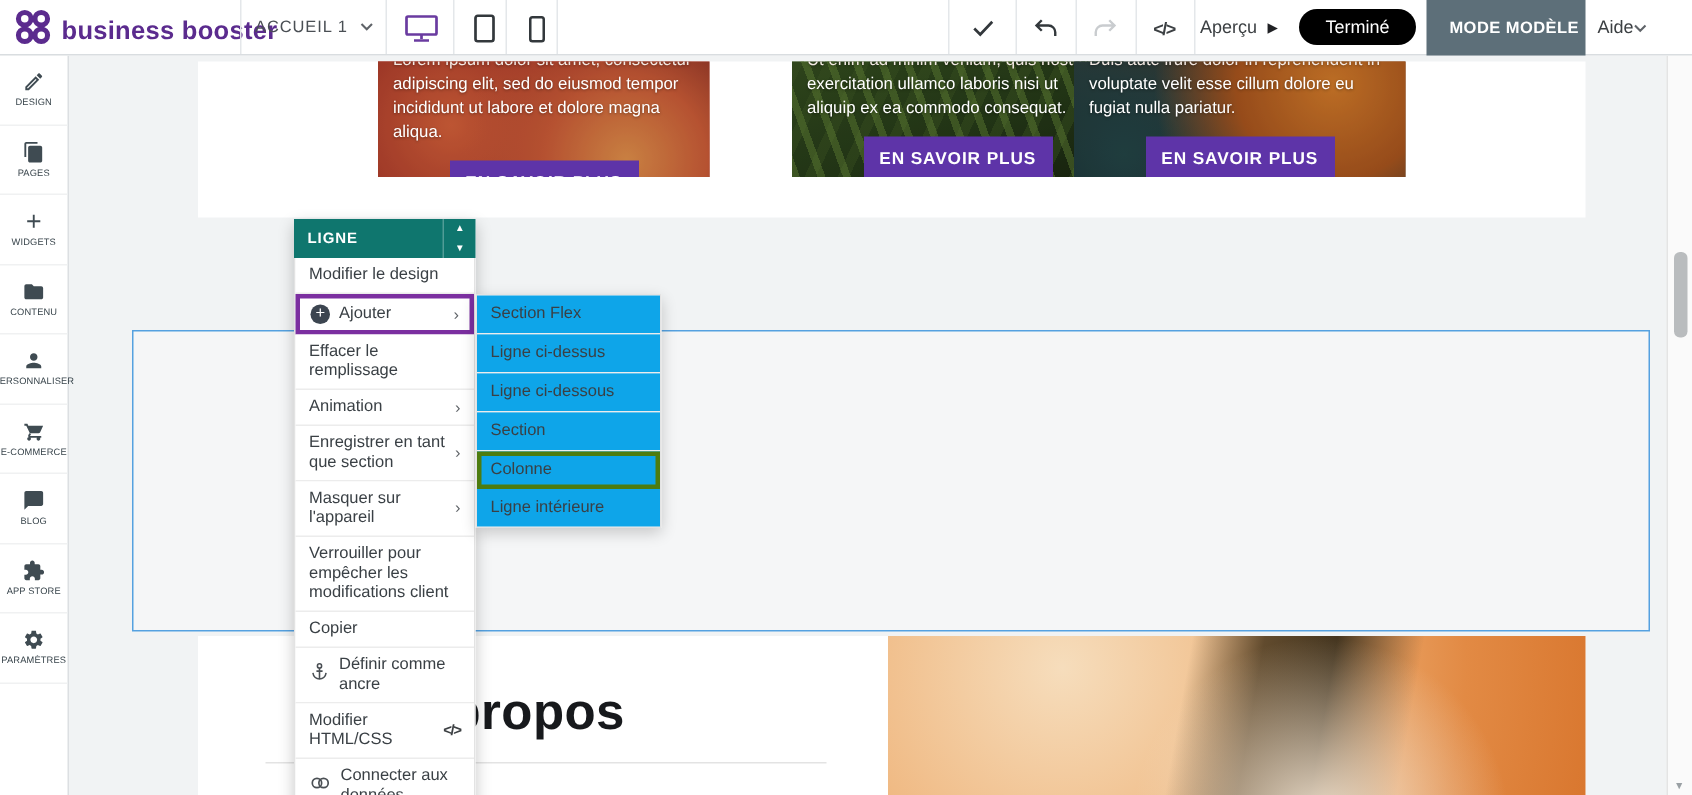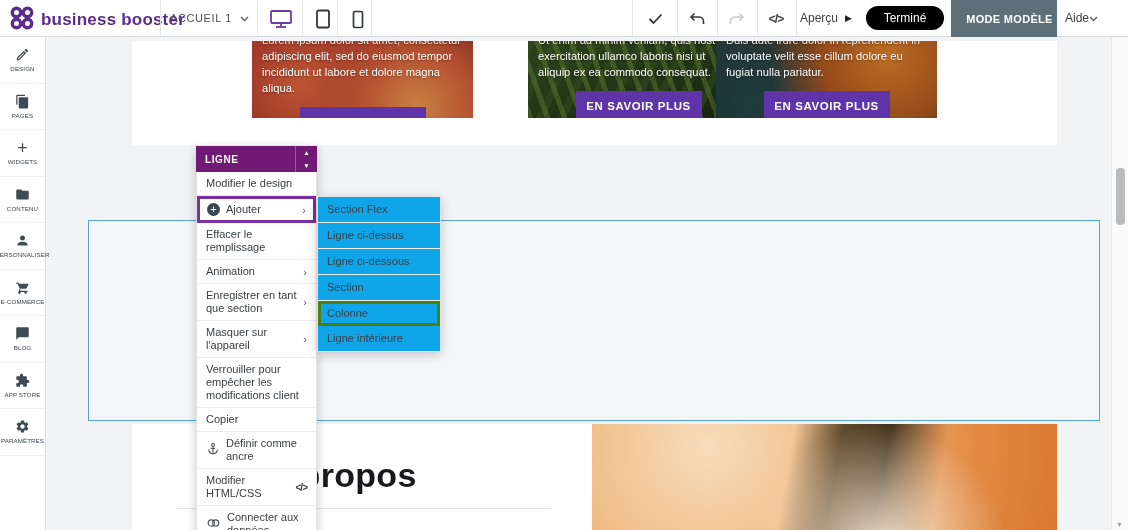--- a/index.html
+++ b/index.html
@@ -78,21 +78,21 @@
 
   
   .scroll-track { position:absolute; left:1111px; top:37px; width:17px; height:493px; background:#fafafa;
                   border-left:1px solid #e4e4e4; z-index:35; }
   .scroll-thumb { position:absolute; left:4px; top:131px; width:9px; height:57px; background:#b9bcbe; border-radius:4px; cursor:grab; }
   .scroll-down { position:absolute; left:4px; bottom:2px; font-size:7px; color:#9aa0a4; }
 
   
   .ctx-menu { position:absolute; left:196px; top:146px; width:121px; z-index:60;
               box-shadow:0 3px 10px rgba(0,0,0,.22); font-size:11px; color:#3a4045; }
-  .ctx-header { height:26px; background:#701a75; display:flex; align-items:stretch; }
+  .ctx-header { height:26px; background:#0f766e; display:flex; align-items:stretch; }
   .ctx-header-label { flex:1; display:flex; align-items:center; padding-left:9px; color:#fff;
                       font-size:10px; font-weight:bold; letter-spacing:.6px; }
   .ctx-spinner { width:22px; border-left:1px solid rgba(255,255,255,.28); display:flex; flex-direction:column; }
   .ctx-spin-btn { flex:1; display:flex; align-items:center; justify-content:center; color:#fff;
                   font-size:6.5px; cursor:pointer; }
   .ctx-body { background:#fff; border:1px solid #e3e3e3; border-top:none; }
   .mi { padding:5px 9px; line-height:13px; border-bottom:1px solid #ececec; cursor:pointer;
         display:flex; align-items:center; gap:6px; background:#fff; }
   .mi:last-child { border-bottom:none; }
   .mi .lbl { flex:1; }

